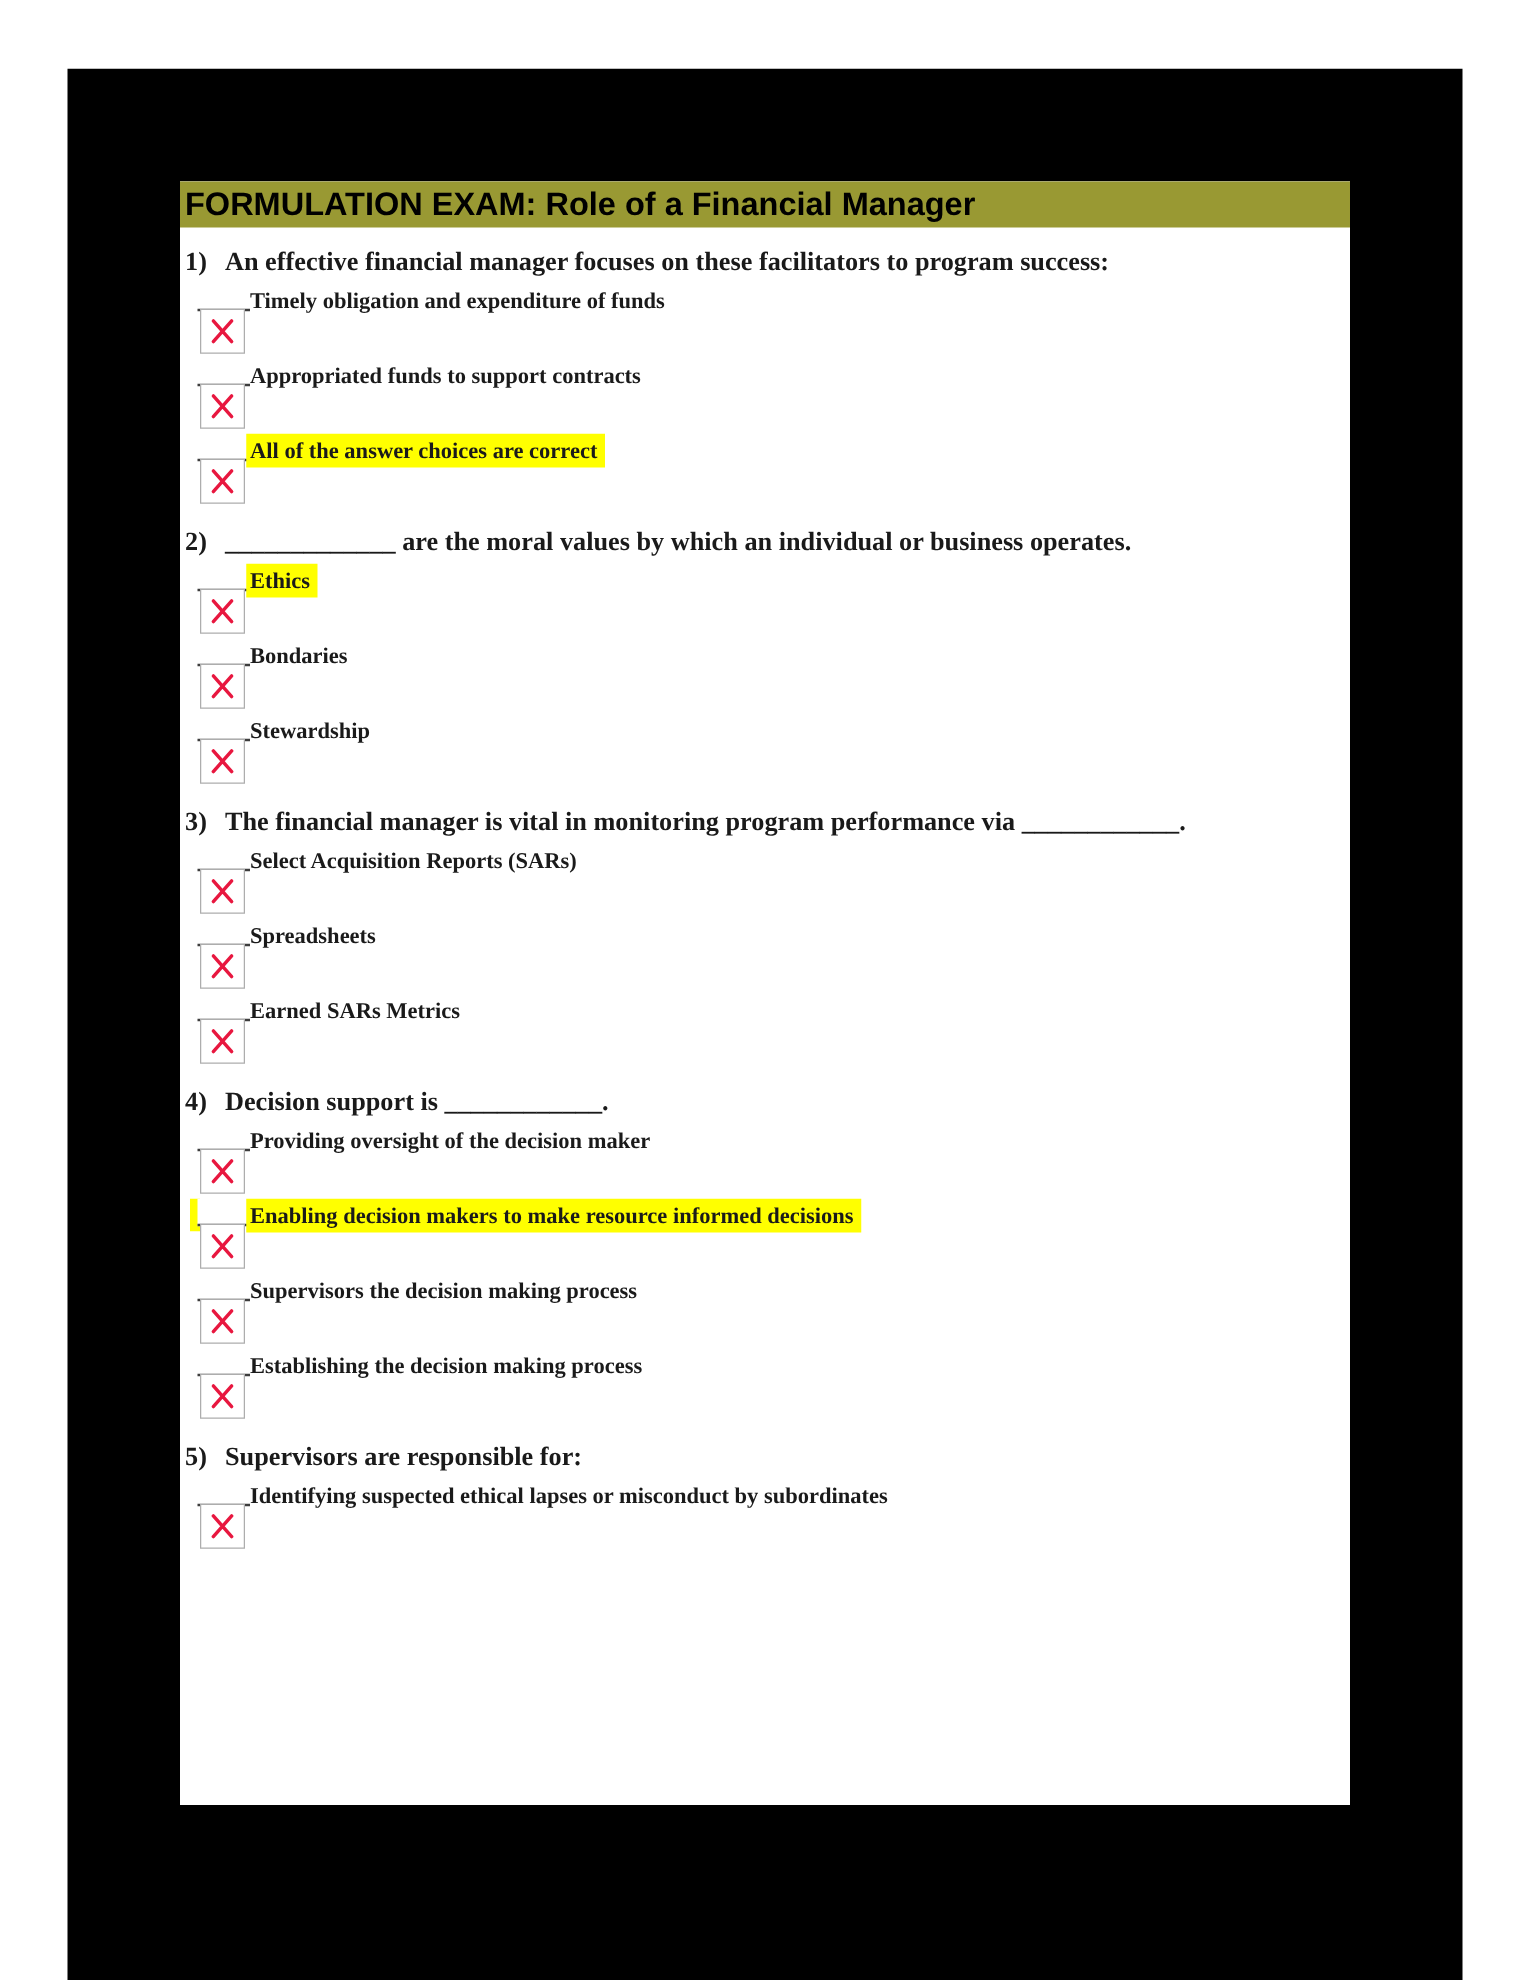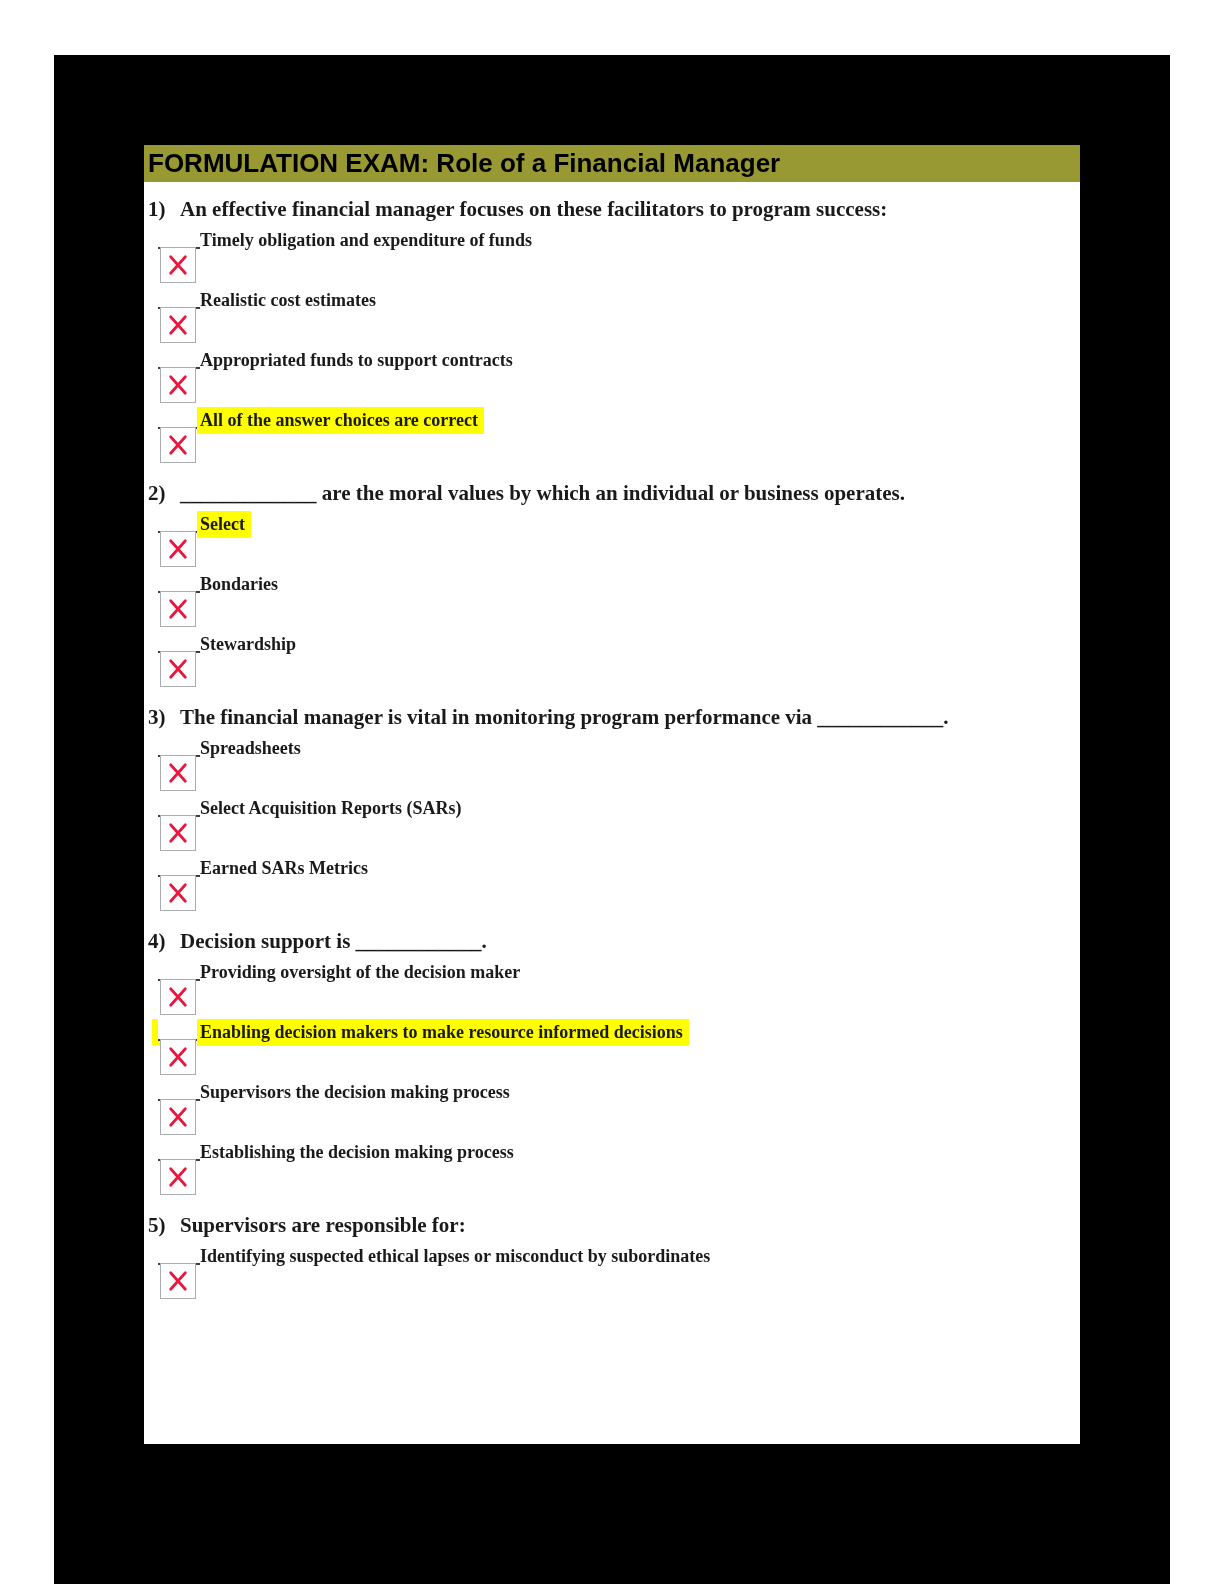--- a/index.html
+++ b/index.html
@@ -96,29 +96,20 @@
           </span>
         <span class="opt-label">Timely obligation and expenditure of funds</span>
       </div>
       <div class="option">
         <span class="notch"></span>
         <span class="cb">
             <svg viewBox="0 0 24 24">
               <path d="M4 3 L20 21 M20 3 L4 21"></path>
             </svg>
           </span>
-        <span class="opt-label">Realistic cost estimates</span>
-      </div>
-      <div class="option">
-        <span class="notch"></span>
-        <span class="cb">
-            <svg viewBox="0 0 24 24">
-              <path d="M4 3 L20 21 M20 3 L4 21"></path>
-            </svg>
-          </span>
         <span class="opt-label">Appropriated funds to support contracts</span>
       </div>
       <div class="option">
         <span class="notch"></span>
         <span class="cb">
             <svg viewBox="0 0 24 24">
               <path d="M4 3 L20 21 M20 3 L4 21"></path>
             </svg>
           </span>
         <span class="opt-label hl">All of the answer choices are correct</span>
@@ -130,21 +121,21 @@
         <span class="q-num">2)</span>
         <span class="q-text">_____________ are the moral values by which an individual or business operates.</span>
       </div>
       <div class="option">
         <span class="notch"></span>
         <span class="cb">
             <svg viewBox="0 0 24 24">
               <path d="M4 3 L20 21 M20 3 L4 21"></path>
             </svg>
           </span>
-        <span class="opt-label hl">Select</span>
+        <span class="opt-label hl">Ethics</span>
       </div>
       <div class="option">
         <span class="notch"></span>
         <span class="cb">
             <svg viewBox="0 0 24 24">
               <path d="M4 3 L20 21 M20 3 L4 21"></path>
             </svg>
           </span>
         <span class="opt-label">Bondaries</span>
       </div>
@@ -164,30 +155,30 @@
         <span class="q-num">3)</span>
         <span class="q-text">The financial manager is vital in monitoring program performance via ____________.</span>
       </div>
       <div class="option">
         <span class="notch"></span>
         <span class="cb">
             <svg viewBox="0 0 24 24">
               <path d="M4 3 L20 21 M20 3 L4 21"></path>
             </svg>
           </span>
+        <span class="opt-label">Select Acquisition Reports (SARs)</span>
+      </div>
+      <div class="option">
+        <span class="notch"></span>
+        <span class="cb">
+            <svg viewBox="0 0 24 24">
+              <path d="M4 3 L20 21 M20 3 L4 21"></path>
+            </svg>
+          </span>
         <span class="opt-label">Spreadsheets</span>
-      </div>
-      <div class="option">
-        <span class="notch"></span>
-        <span class="cb">
-            <svg viewBox="0 0 24 24">
-              <path d="M4 3 L20 21 M20 3 L4 21"></path>
-            </svg>
-          </span>
-        <span class="opt-label">Select Acquisition Reports (SARs)</span>
       </div>
       <div class="option">
         <span class="notch"></span>
         <span class="cb">
             <svg viewBox="0 0 24 24">
               <path d="M4 3 L20 21 M20 3 L4 21"></path>
             </svg>
           </span>
         <span class="opt-label">Earned SARs Metrics</span>
       </div>

